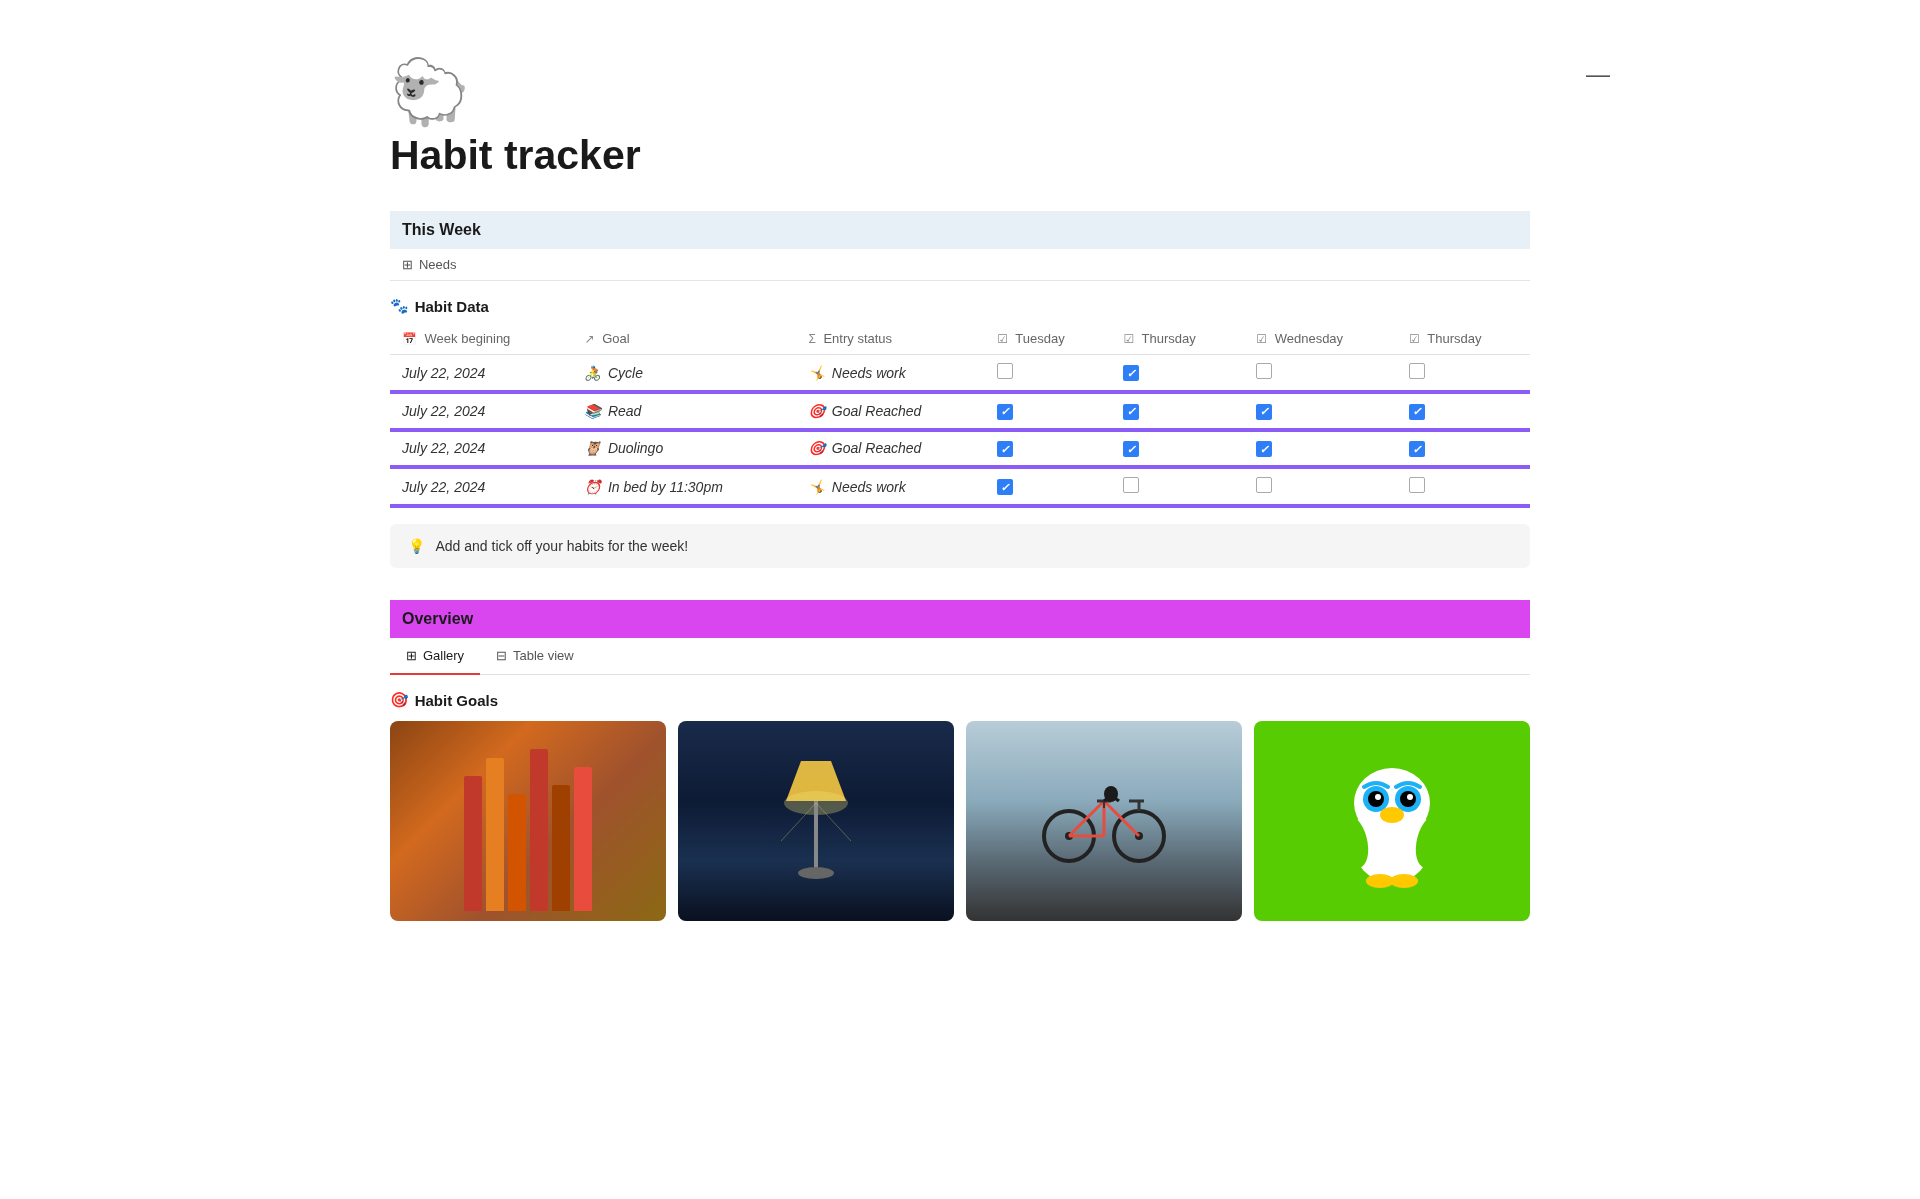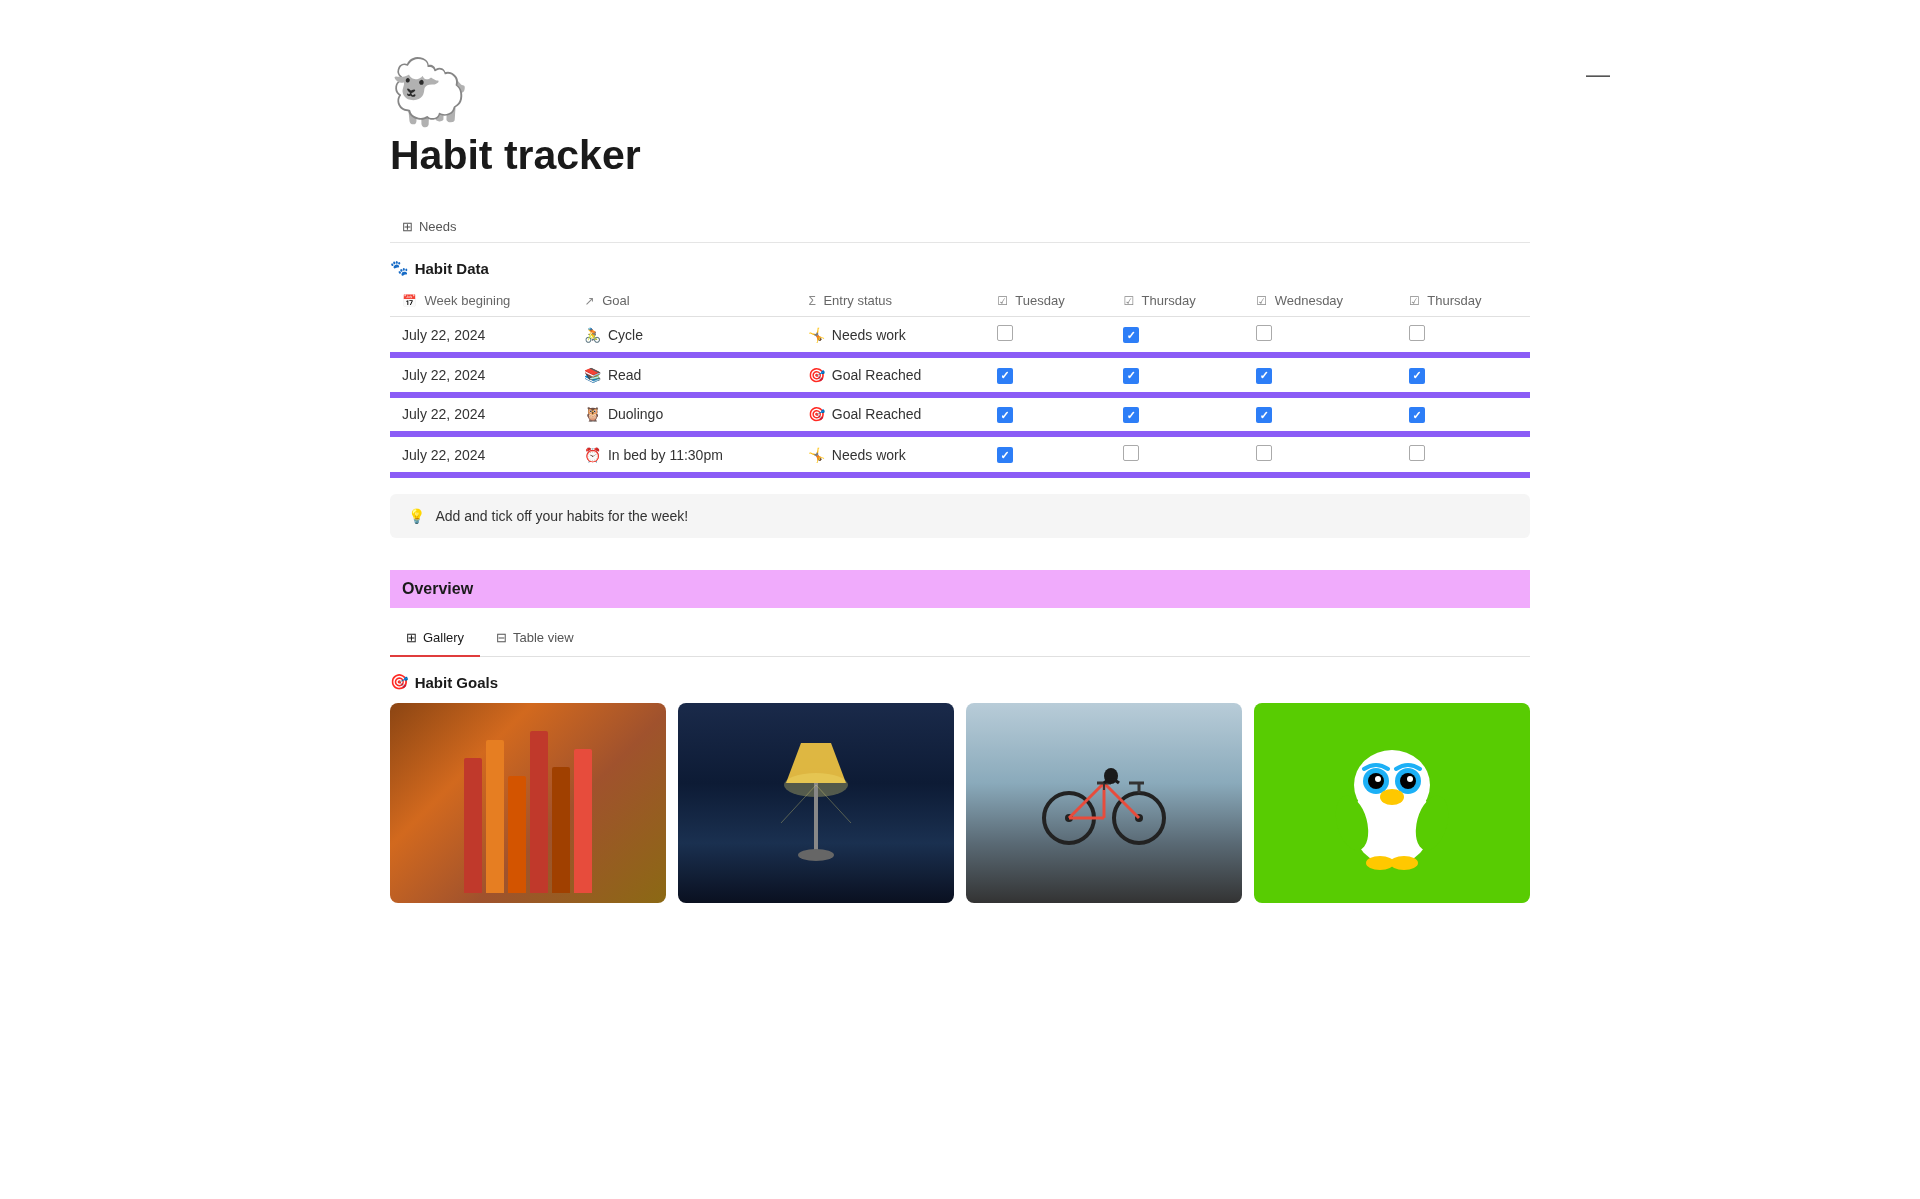--- a/index.html
+++ b/index.html
@@ -89,21 +89,22 @@
       color: #666;
       font-size: 13px;
       white-space: nowrap;
     }
     thead th .col-icon {
       margin-right: 4px;
       font-size: 12px;
       color: #888;
     }
     tbody tr {
-      border-bottom: 6px solid #8b5cf6;
+      border-bottom: 4px solid #8b5cf6;
+      font-style: italic;
     }
     tbody td {
       padding: 8px 12px;
       font-size: 14px;
       color: #333;
       vertical-align: middle;
     }
     .goal-cell {
       display: flex;
       align-items: center;
@@ -149,26 +150,26 @@
       margin: 16px 0;
       color: #333;
       font-size: 14px;
     }
 
     
     .overview-section {
       margin-top: 32px;
     }
     .overview-header {
-      background: #f0abfc;
+      background: #d946ef;
       padding: 10px 12px;
       font-size: 16px;
       font-weight: 600;
       color: #1a1a1a;
-      margin-bottom: 12px;
+      margin-bottom: 0;
     }
     .tab-bar {
       display: flex;
       gap: 0;
       border-bottom: 1px solid #e0e0e0;
       margin-bottom: 0;
     }
     .tab {
       display: flex;
       align-items: center;
@@ -243,20 +244,21 @@
 
 <div class="page">
 
   <div class="minimize-btn">—</div>
 
   <div class="page-icon">🐑</div>
 
   <h1 class="page-title">Habit tracker</h1>
 
   <div class="section-block">
+    <div class="section-header">This Week</div>
     <div class="section-view-label">
       <span class="view-icon">⊞</span>
       <span>Needs</span>
     </div>
 
     <div class="habit-data-header">
       <span>🐾</span>
       <span>Habit Data</span>
     </div>
 

